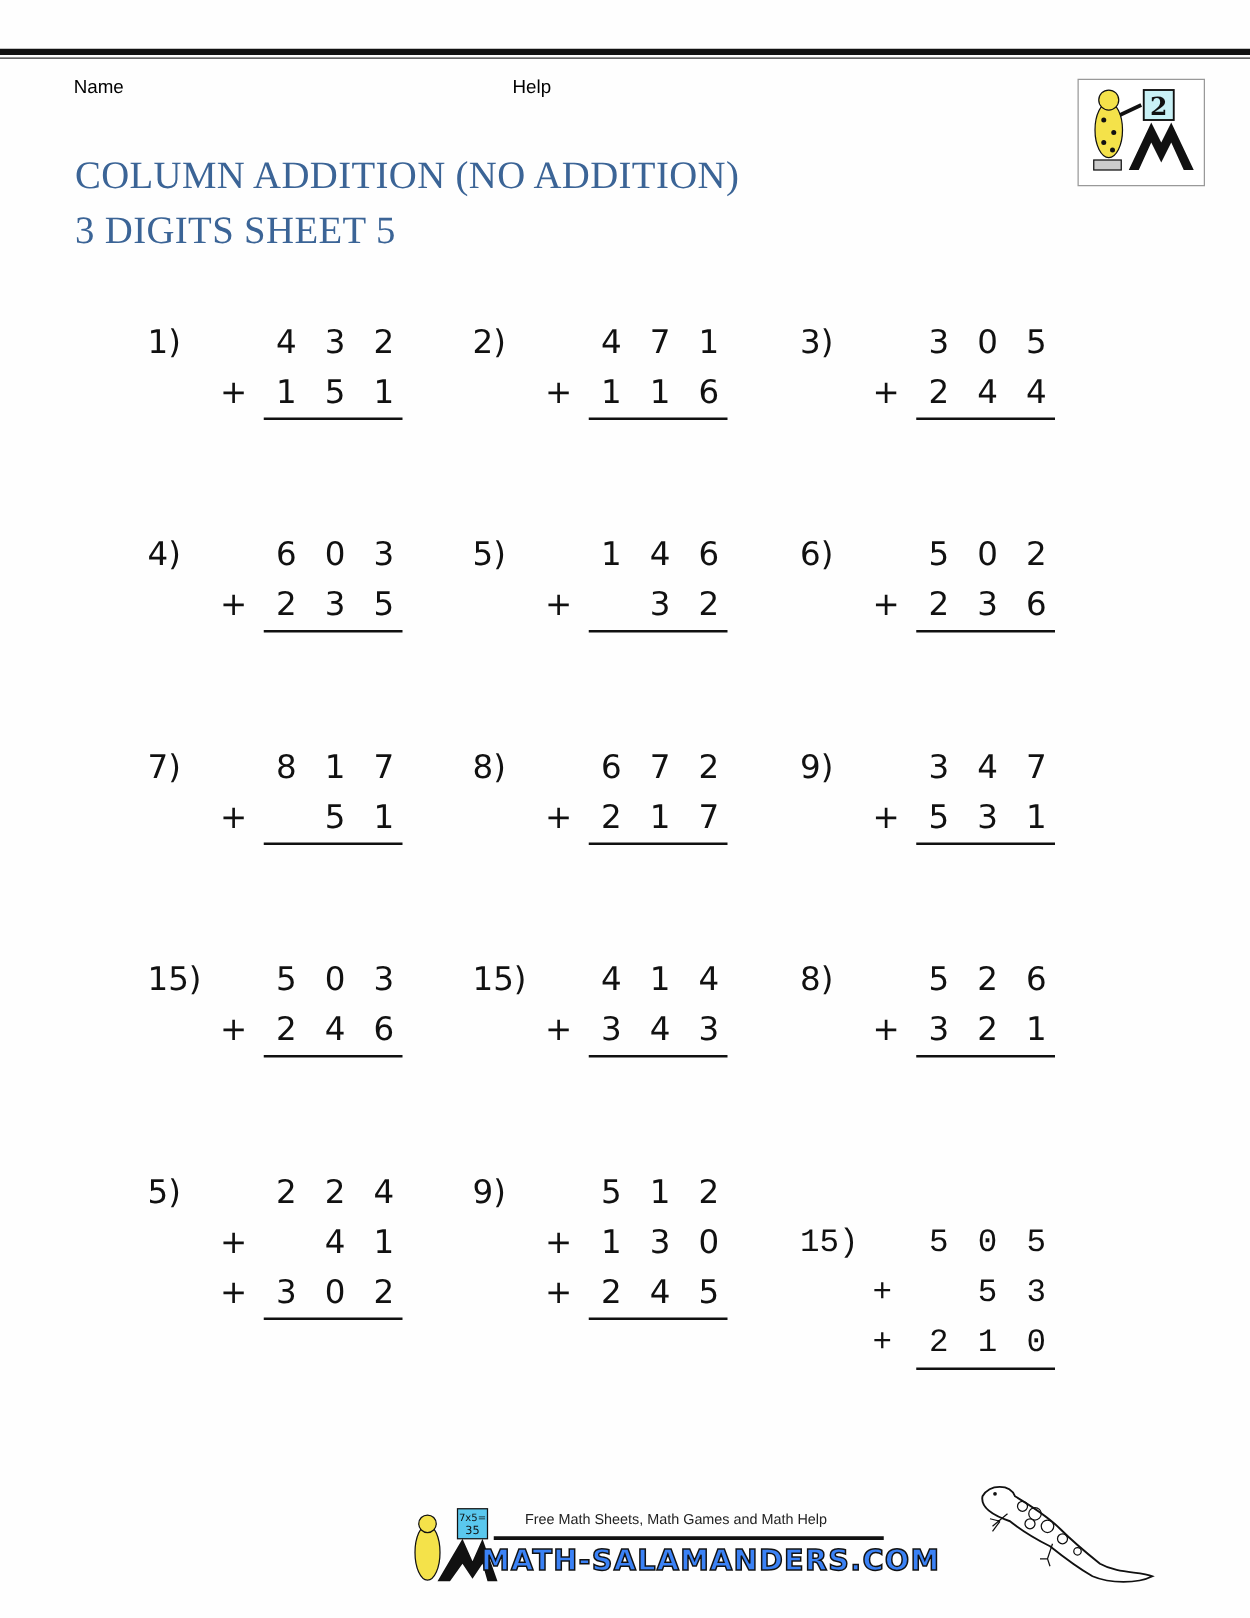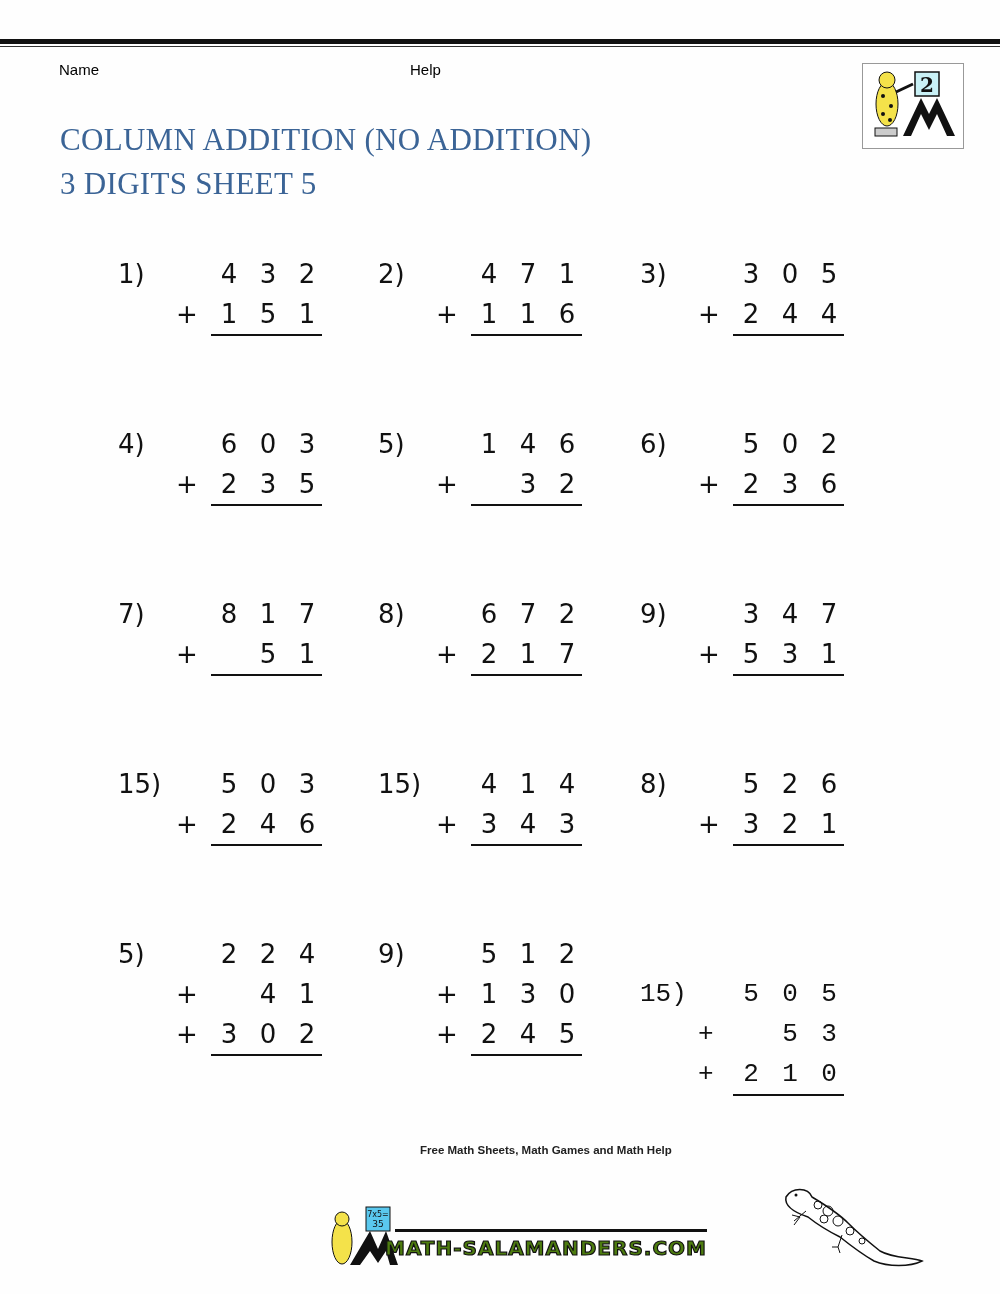--- a/index.html
+++ b/index.html
@@ -13,23 +13,23 @@
   .title { position: absolute; left: 60px; color: #3b6496; font-family: "Liberation Serif", "DejaVu Serif", serif; font-size: 31px; letter-spacing: 0.3px; white-space: nowrap; }
   .logo-box { position: absolute; left: 862px; top: 63px; width: 100px; height: 84px; border: 1px solid #999; background: #fff; }
   .problem { position: absolute; width: 250px; height: 130px; font-family: "DejaVu Sans", sans-serif; font-size: 26px; }
   .pnum { position: absolute; left: 0; top: 0; line-height: 30px; }
   .row { position: absolute; left: 0; height: 30px; line-height: 30px; width: 250px; }
   .plus { position: absolute; left: 58px; }
   .digits { position: absolute; left: 100px; width: 100px; display: flex; justify-content: space-between; }
   .digit { width: 22px; text-align: center; }
   .underline { position: absolute; left: 93px; width: 111px; height: 2px; background: #111; }
   .footer-logo { position: absolute; left: 328px; top: 1197px; width: 390px; height: 72px; }
-  .footer-tagline { position: absolute; left: 420px; top: 1144px; font-size: 11.5px; font-weight: bold; color: #222; white-space: nowrap; }
+  .footer-tagline { position: absolute; left: 420px; top: 1210px; font-size: 11.5px; font-weight: normal; color: #222; white-space: nowrap; }
   .footer-rule { position: absolute; left: 395px; top: 1229px; width: 312px; height: 3px; background: #111; }
-  .footer-site { position: absolute; left: 385px; top: 1236px; font-size: 20px; font-weight: bold; letter-spacing: 1px; color: #4d7c0f; -webkit-text-stroke: 1.2px #111; white-space: nowrap; font-family: "DejaVu Sans", sans-serif; }
+  .footer-site { position: absolute; left: 385px; top: 1236px; font-size: 23px; font-weight: bold; letter-spacing: 1px; color: #3b82f6; -webkit-text-stroke: 1.2px #111; white-space: nowrap; font-family: "DejaVu Sans", sans-serif; }
   .salamander { position: absolute; left: 778px; top: 1185px; width: 150px; height: 85px; }
 </style>
 </head>
 <body>
 
 <div class="top-rule"></div>
 <div class="top-rule-thin"></div>
 
 <div class="field-label" style="left:59px">Name</div>
 <div class="field-label" style="left:410px">Help</div>

